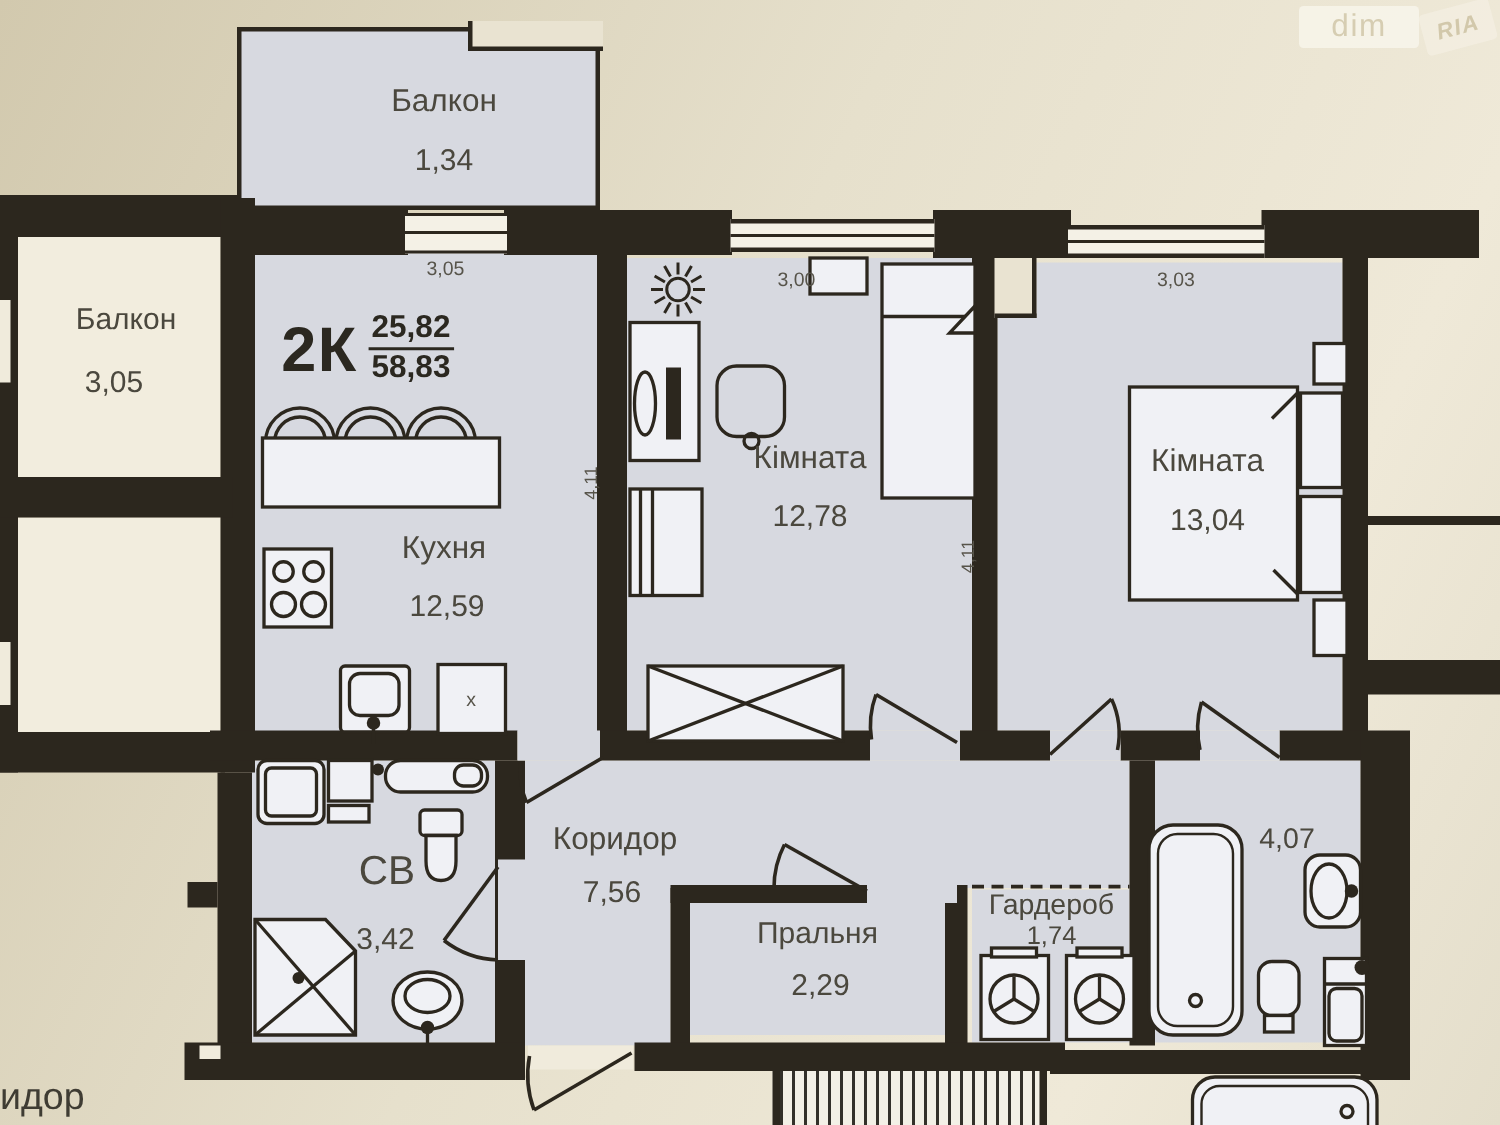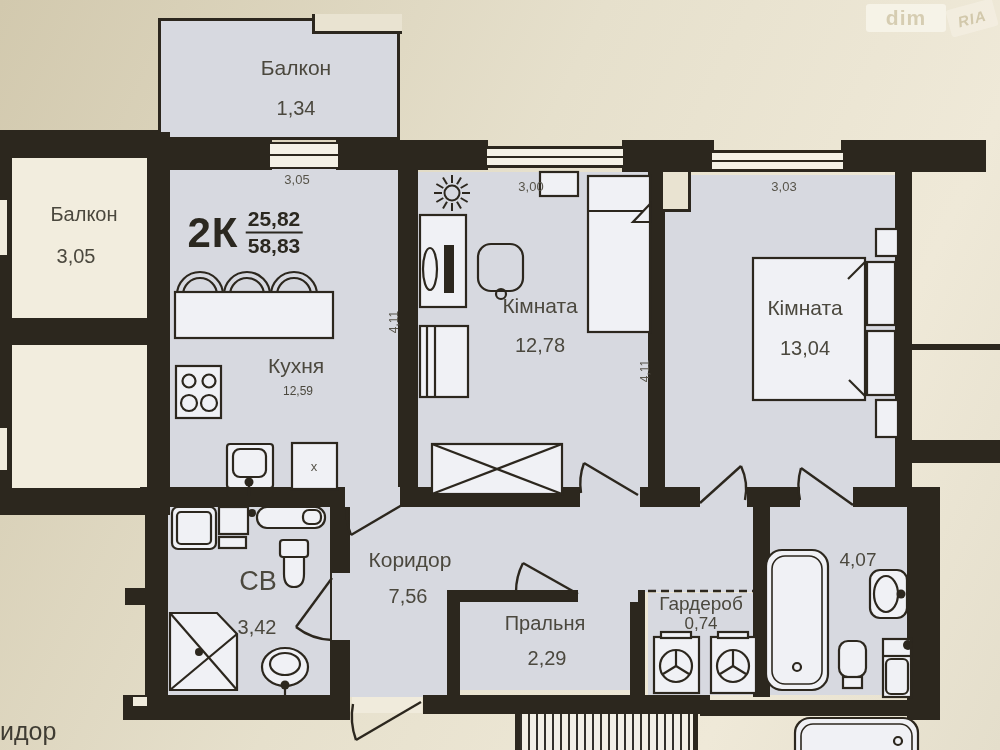--- a/index.html
+++ b/index.html
@@ -18,21 +18,21 @@
   .overlay{position:absolute;left:0;top:0;z-index:20}
   .lbl{position:absolute;transform:translate(-50%,-50%);color:#4b483e;white-space:nowrap;z-index:30}
   .dim{color:#57544a;z-index:30}
   .dimv{transform:translate(-50%,-50%) rotate(-90deg)}
   .big{font-weight:bold;color:#2b2820;letter-spacing:1px}
   .frac{position:absolute;z-index:30;display:flex;flex-direction:column;align-items:center;transform:translate(-50%,-50%);color:#2b2820;font-weight:bold}
   .frac .top{border-bottom:2.5px solid #2b2820;padding:0 2px 1px}
   .hatch{position:absolute;background:#f3f0e6 repeating-linear-gradient(90deg,#33302a 0 2px,transparent 2px 8px);
     border-left:5px solid #2c271e;border-right:5px solid #2c271e;box-sizing:border-box;z-index:11}
   .wm{position:absolute;z-index:50;display:flex;align-items:center;justify-content:center;border-radius:3px}
-  .wm-dim{background:rgba(248,245,236,.82);color:#d6cdb2;font-size:21px;font-weight:bold;letter-spacing:1px}
+  .wm-dim{background:rgba(248,245,236,.82);color:#d6cdb2;font-size:21px;font-weight:normal;letter-spacing:1px}
   .wm-ria{background:rgba(248,245,236,.45);color:#d2c8ab;font-size:15px;font-weight:bold;font-style:italic;letter-spacing:1px;transform:rotate(-15deg)}
   .outside-txt{position:absolute;color:#3f3c33;z-index:30}
 </style>
 </head>
 <body>
 
 <div class="canvas">
 
   <div class="balc" style="left:158px;top:18px;width:242px;height:122px"></div>
   <div class="notch" style="left:312px;top:14px;width:90px;height:20px;border-left:3px solid #2c271e;border-bottom:3px solid #2c271e"></div>
@@ -284,37 +284,37 @@
   <div class="lbl" style="left:296px;top:108px;font-size:20px">1,34</div>
   <div class="lbl" style="left:84px;top:214px;font-size:20px">Балкон</div>
   <div class="lbl" style="left:76px;top:256px;font-size:20px">3,05</div>
   <div class="lbl big" style="left:213px;top:233px;font-size:42px">2К</div>
   <div class="frac" style="left:274px;top:232px;font-size:21px">
     <span class="top">25,82</span>
     <span>58,83</span>
   </div>
   <div class="lbl dim" style="left:297px;top:179px;font-size:13px">3,05</div>
   <div class="lbl" style="left:296px;top:366px;font-size:21px">Кухня</div>
-  <div class="lbl" style="left:298px;top:391px;font-size:12px">12,59</div>
+  <div class="lbl" style="left:298px;top:405px;font-size:20px">12,59</div>
   <div class="lbl dim dimv" style="left:394px;top:322px;font-size:12px">4,11</div>
   <div class="lbl" style="left:540px;top:306px;font-size:21px">Кімната</div>
   <div class="lbl" style="left:540px;top:345px;font-size:20px">12,78</div>
   <div class="lbl dim" style="left:531px;top:186px;font-size:13px">3,00</div>
   <div class="lbl dim dimv" style="left:645px;top:371px;font-size:12px">4,11</div>
   <div class="lbl" style="left:805px;top:308px;font-size:21px">Кімната</div>
   <div class="lbl" style="left:805px;top:348px;font-size:20px">13,04</div>
   <div class="lbl dim" style="left:784px;top:186px;font-size:13px">3,03</div>
   <div class="lbl" style="left:258px;top:581px;font-size:27px">СВ</div>
   <div class="lbl" style="left:257px;top:627px;font-size:20px">3,42</div>
   <div class="lbl" style="left:410px;top:560px;font-size:21px">Коридор</div>
   <div class="lbl" style="left:408px;top:596px;font-size:20px">7,56</div>
   <div class="lbl" style="left:545px;top:623px;font-size:20px">Пральня</div>
   <div class="lbl" style="left:547px;top:658px;font-size:20px">2,29</div>
   <div class="lbl" style="left:701px;top:604px;font-size:19px">Гардероб</div>
-  <div class="lbl" style="left:701px;top:624px;font-size:17px">0,74</div>
+  <div class="lbl" style="left:701px;top:624px;font-size:17px">1,74</div>
   <div class="lbl" style="left:858px;top:560px;font-size:19px">4,07</div>
   <div class="lbl dim" style="left:314px;top:466px;font-size:13px">x</div>
   <div class="outside-txt" style="left:0;top:717px;font-size:25px">идор</div>
 
   <div class="wm wm-dim" style="left:866px;top:4px;width:80px;height:28px">dim</div>
   <div class="wm wm-ria" style="left:948px;top:4px;width:48px;height:28px">RIA</div>
 
 </div>
 
 </body></html>

